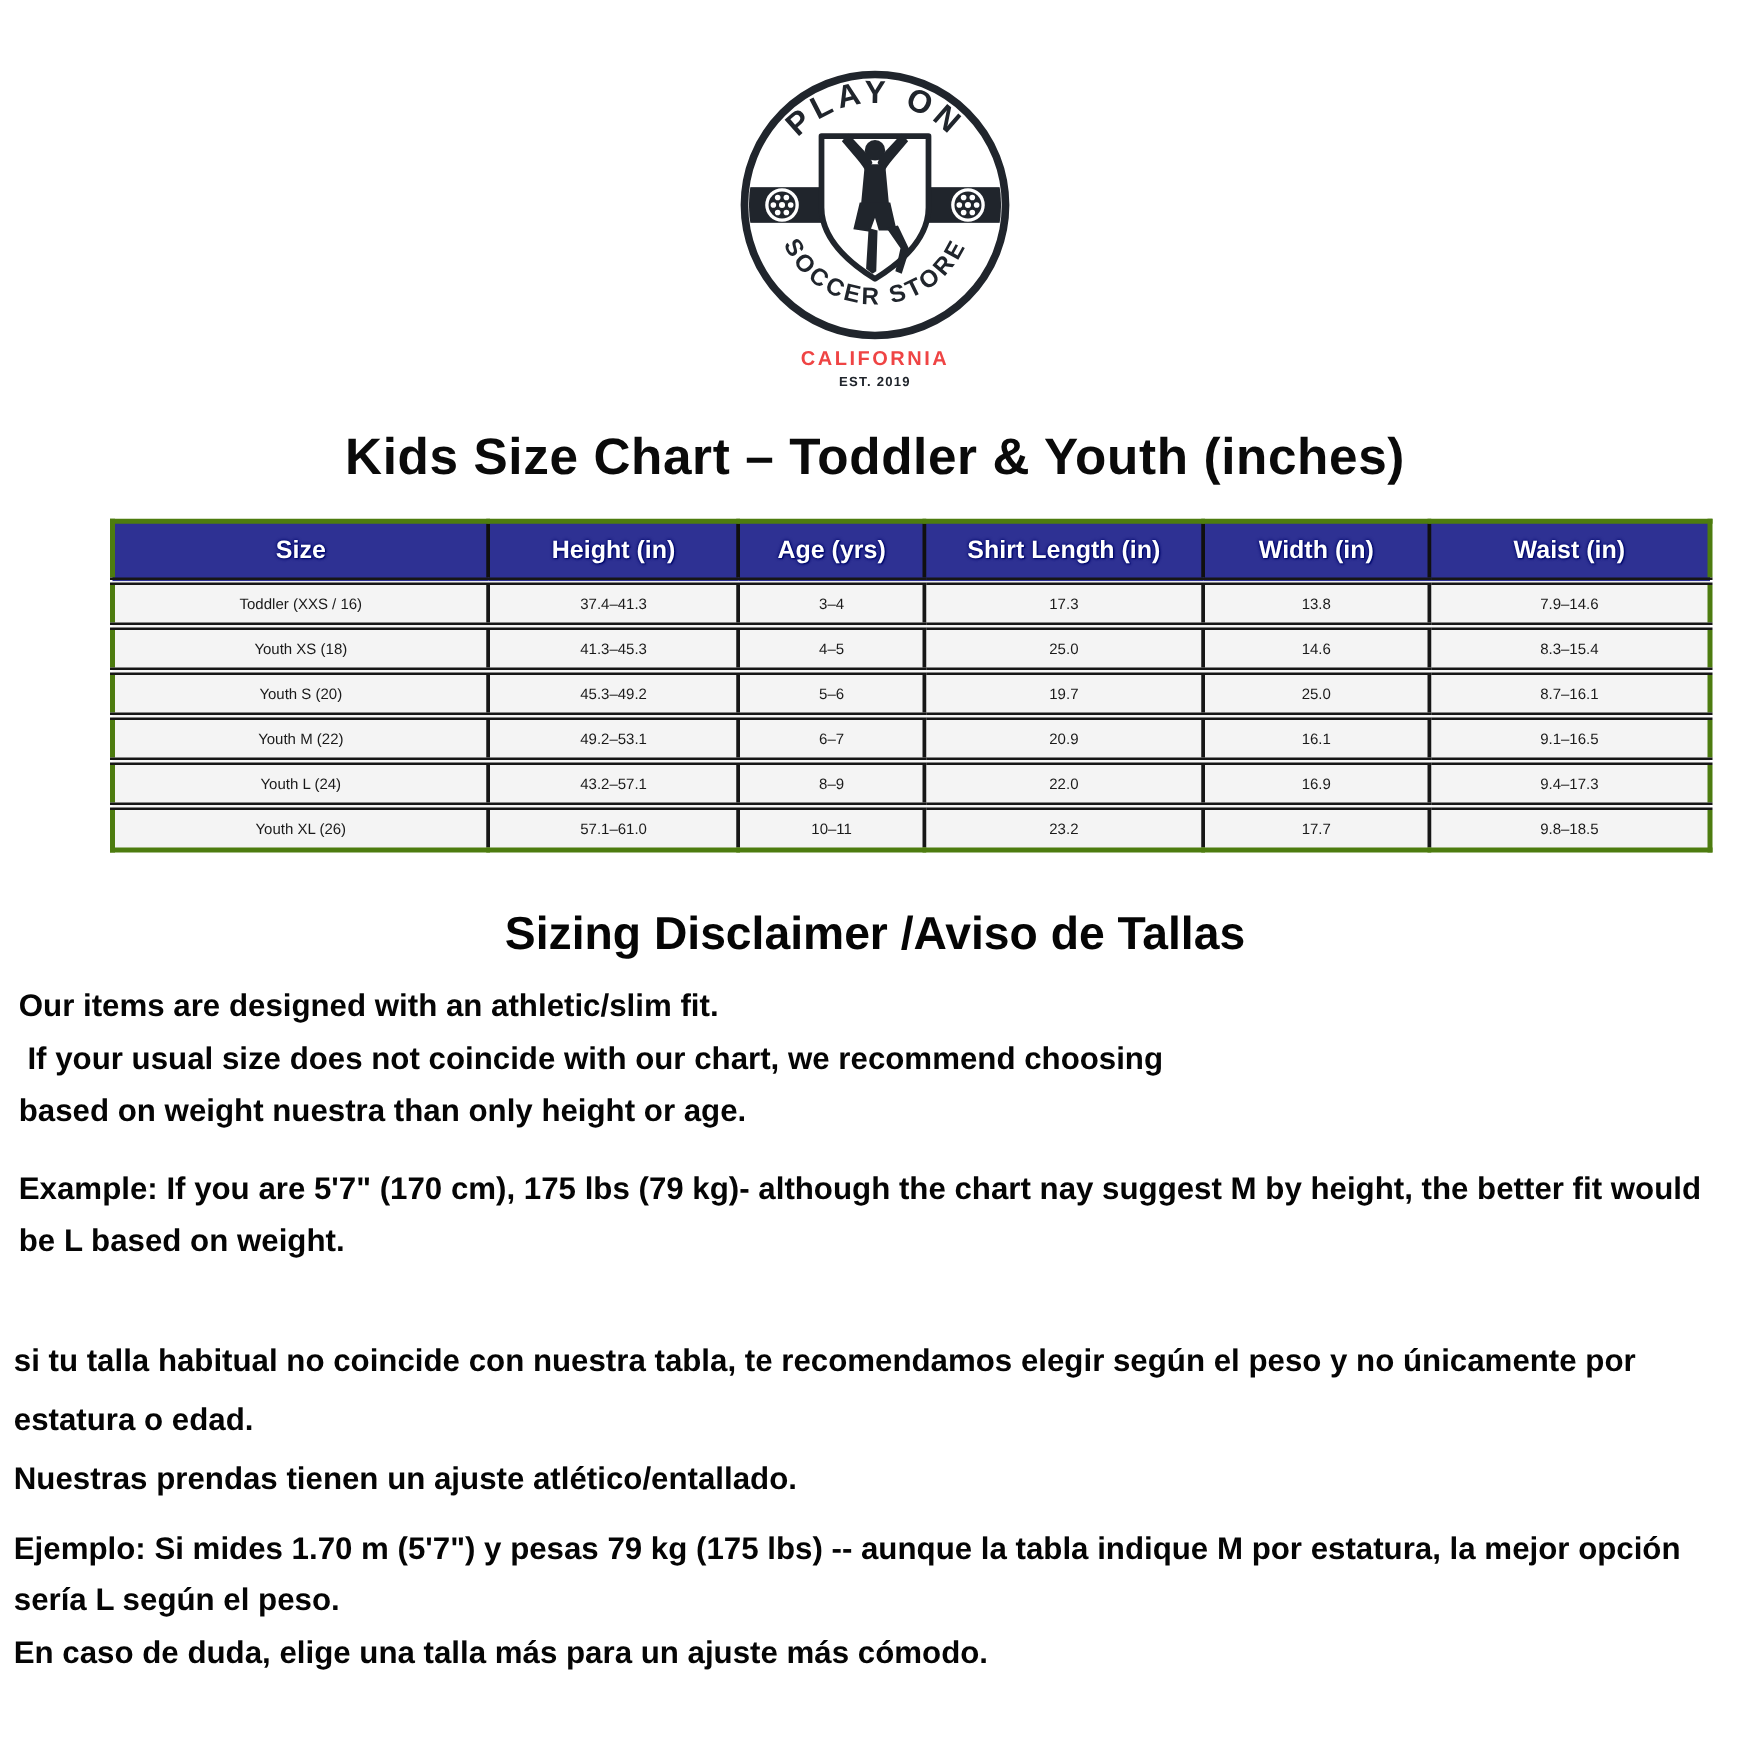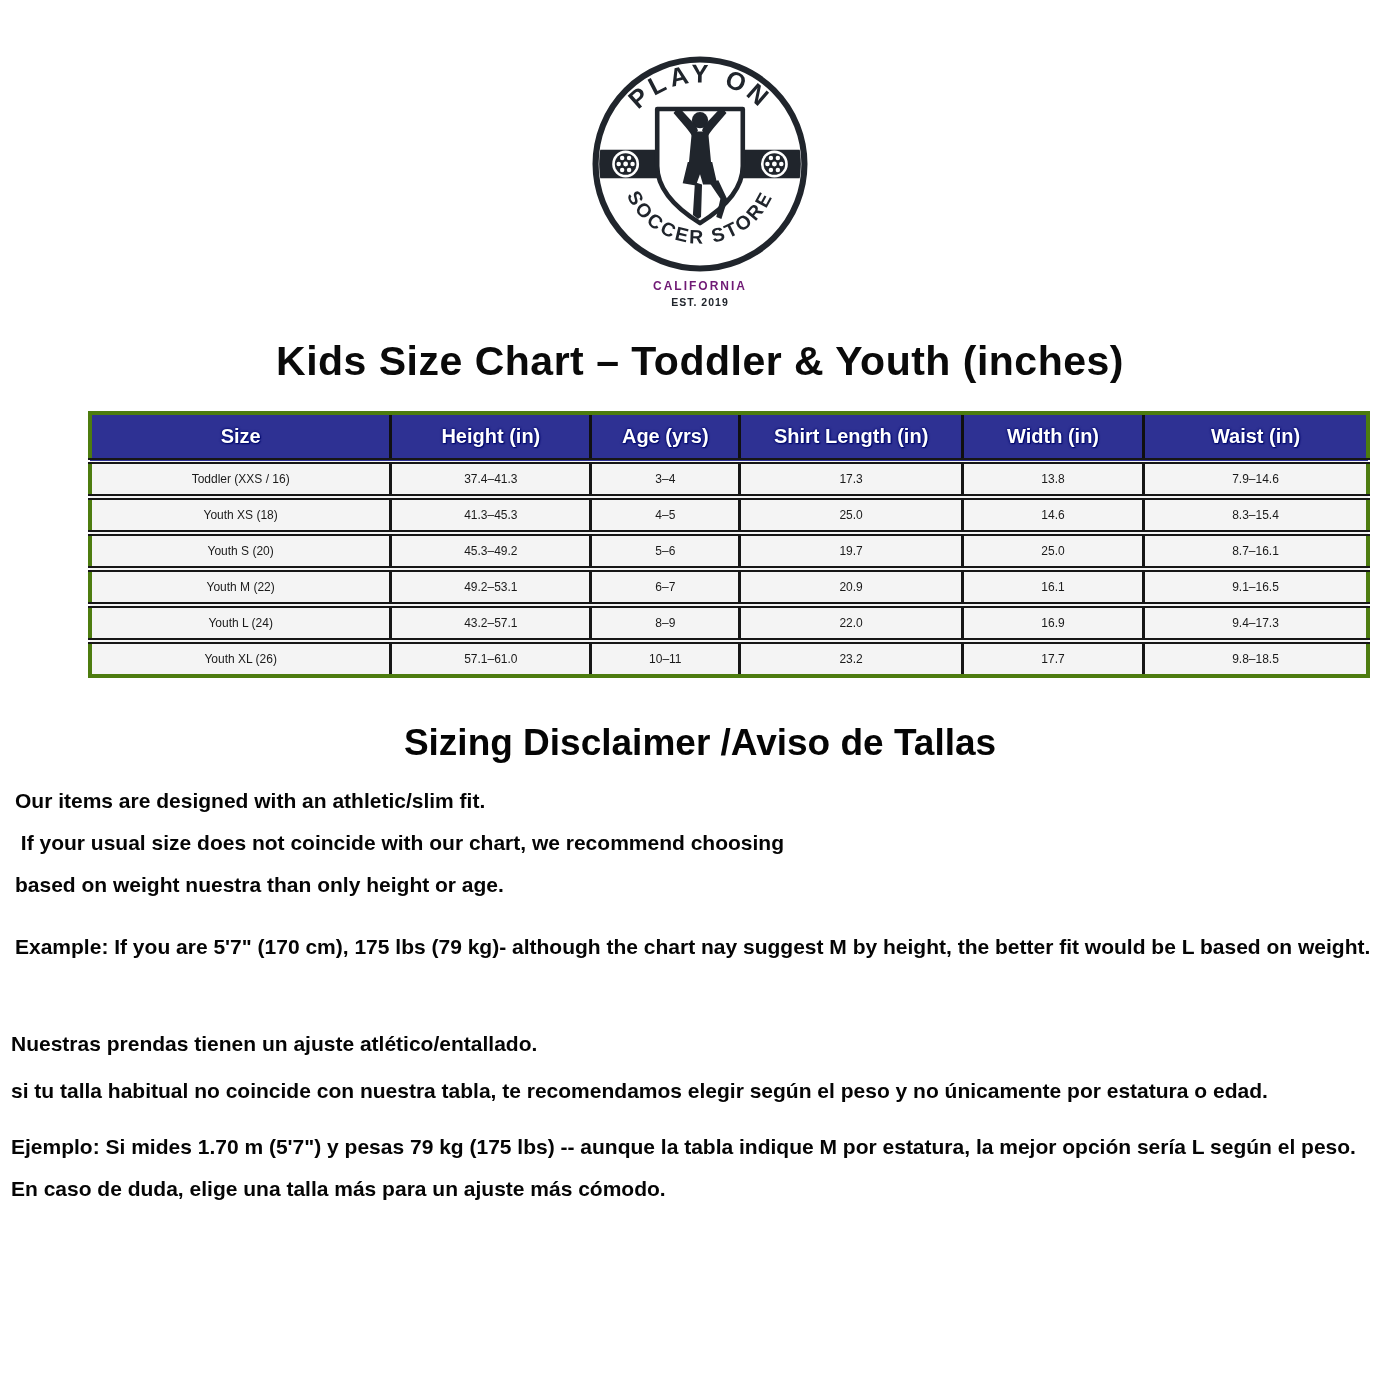--- a/index.html
+++ b/index.html
@@ -7,22 +7,22 @@
     width:1400px;height:1400px;overflow:hidden;
     font-family:"Liberation Sans","DejaVu Sans",sans-serif;
     color:#0d0d0d;
   }
   .page{width:1400px;height:1400px;position:relative;}
 
   
   .logo-block{padding-top:56px;text-align:center;}
   .badge{width:216px;height:216px;display:block;margin:0 auto;}
   .logo-region{
-    margin-top:7px;font-size:12px;font-weight:800;letter-spacing:2px;
-    color:#701a75;
+    margin-top:7px;font-size:16px;font-weight:800;letter-spacing:2px;
+    color:#ef4444;
   }
   .logo-est{
     margin-top:3px;font-size:10.5px;font-weight:800;letter-spacing:1px;
     color:#20252c;
   }
 
   
   .title{
     margin:30px 0 26px 0;text-align:center;
     font-size:41px;font-weight:700;letter-spacing:0.5px;color:#0a0a0a;
@@ -54,21 +54,21 @@
   .size-table th:nth-child(3){width:11.3%;}
   .size-table th:nth-child(4){width:17.5%;}
   .size-table th:nth-child(5){width:14%;}
   .size-table th:nth-child(6){width:17.6%;}
 
   
   .disclaimer-heading{
     margin:44px 0 16px 0;text-align:center;
     font-size:37px;font-weight:700;color:#050505;
   }
-  .text-block{font-weight:700;font-size:21px;color:#050505;}
+  .text-block{font-weight:700;font-size:25px;color:#050505;}
   .text-block.en{padding-left:15px;}
   .text-block.es{padding-left:11px;margin-top:52px;}
   .lines div{white-space:pre-wrap;}
   .en .lines div{line-height:42px;}
   .es .lines{max-width:1350px;}
   .es .lines div{line-height:47px;}
   .para{margin:20px 0 0 0;max-width:1372px;}
   .en .para{line-height:42px;}
   .es .para{margin-top:12px;line-height:41px;}
   .es .note{margin-top:1px;}
@@ -214,20 +214,20 @@
     <div class="lines">
         <div>Our items are designed with an athletic/slim fit.</div>
         <div> If your usual size does not coincide with our chart, we recommend choosing</div>
         <div>based on weight nuestra than only height or age.</div>
       </div>
     <p class="para">Example: If you are 5'7" (170 cm), 175 lbs (79 kg)- although the chart nay suggest M by height, the better fit would be L based on weight.</p>
   </section>
 
   <section class="text-block es">
     <div class="lines">
+        <div>si tu talla habitual no coincide con nuestra tabla, te recomendamos elegir según el peso y no únicamente por estatura o edad.</div>
         <div>Nuestras prendas tienen un ajuste atlético/entallado.</div>
-        <div>si tu talla habitual no coincide con nuestra tabla, te recomendamos elegir según el peso y no únicamente por estatura o edad.</div>
       </div>
     <p class="para">Ejemplo: Si mides 1.70 m (5'7") y pesas 79 kg (175 lbs) -- aunque la tabla indique M por estatura, la mejor opción sería L según el peso.</p>
     <p class="para note">En caso de duda, elige una talla más para un ajuste más cómodo.</p>
   </section>
 
 </div>
 
 </body></html>

